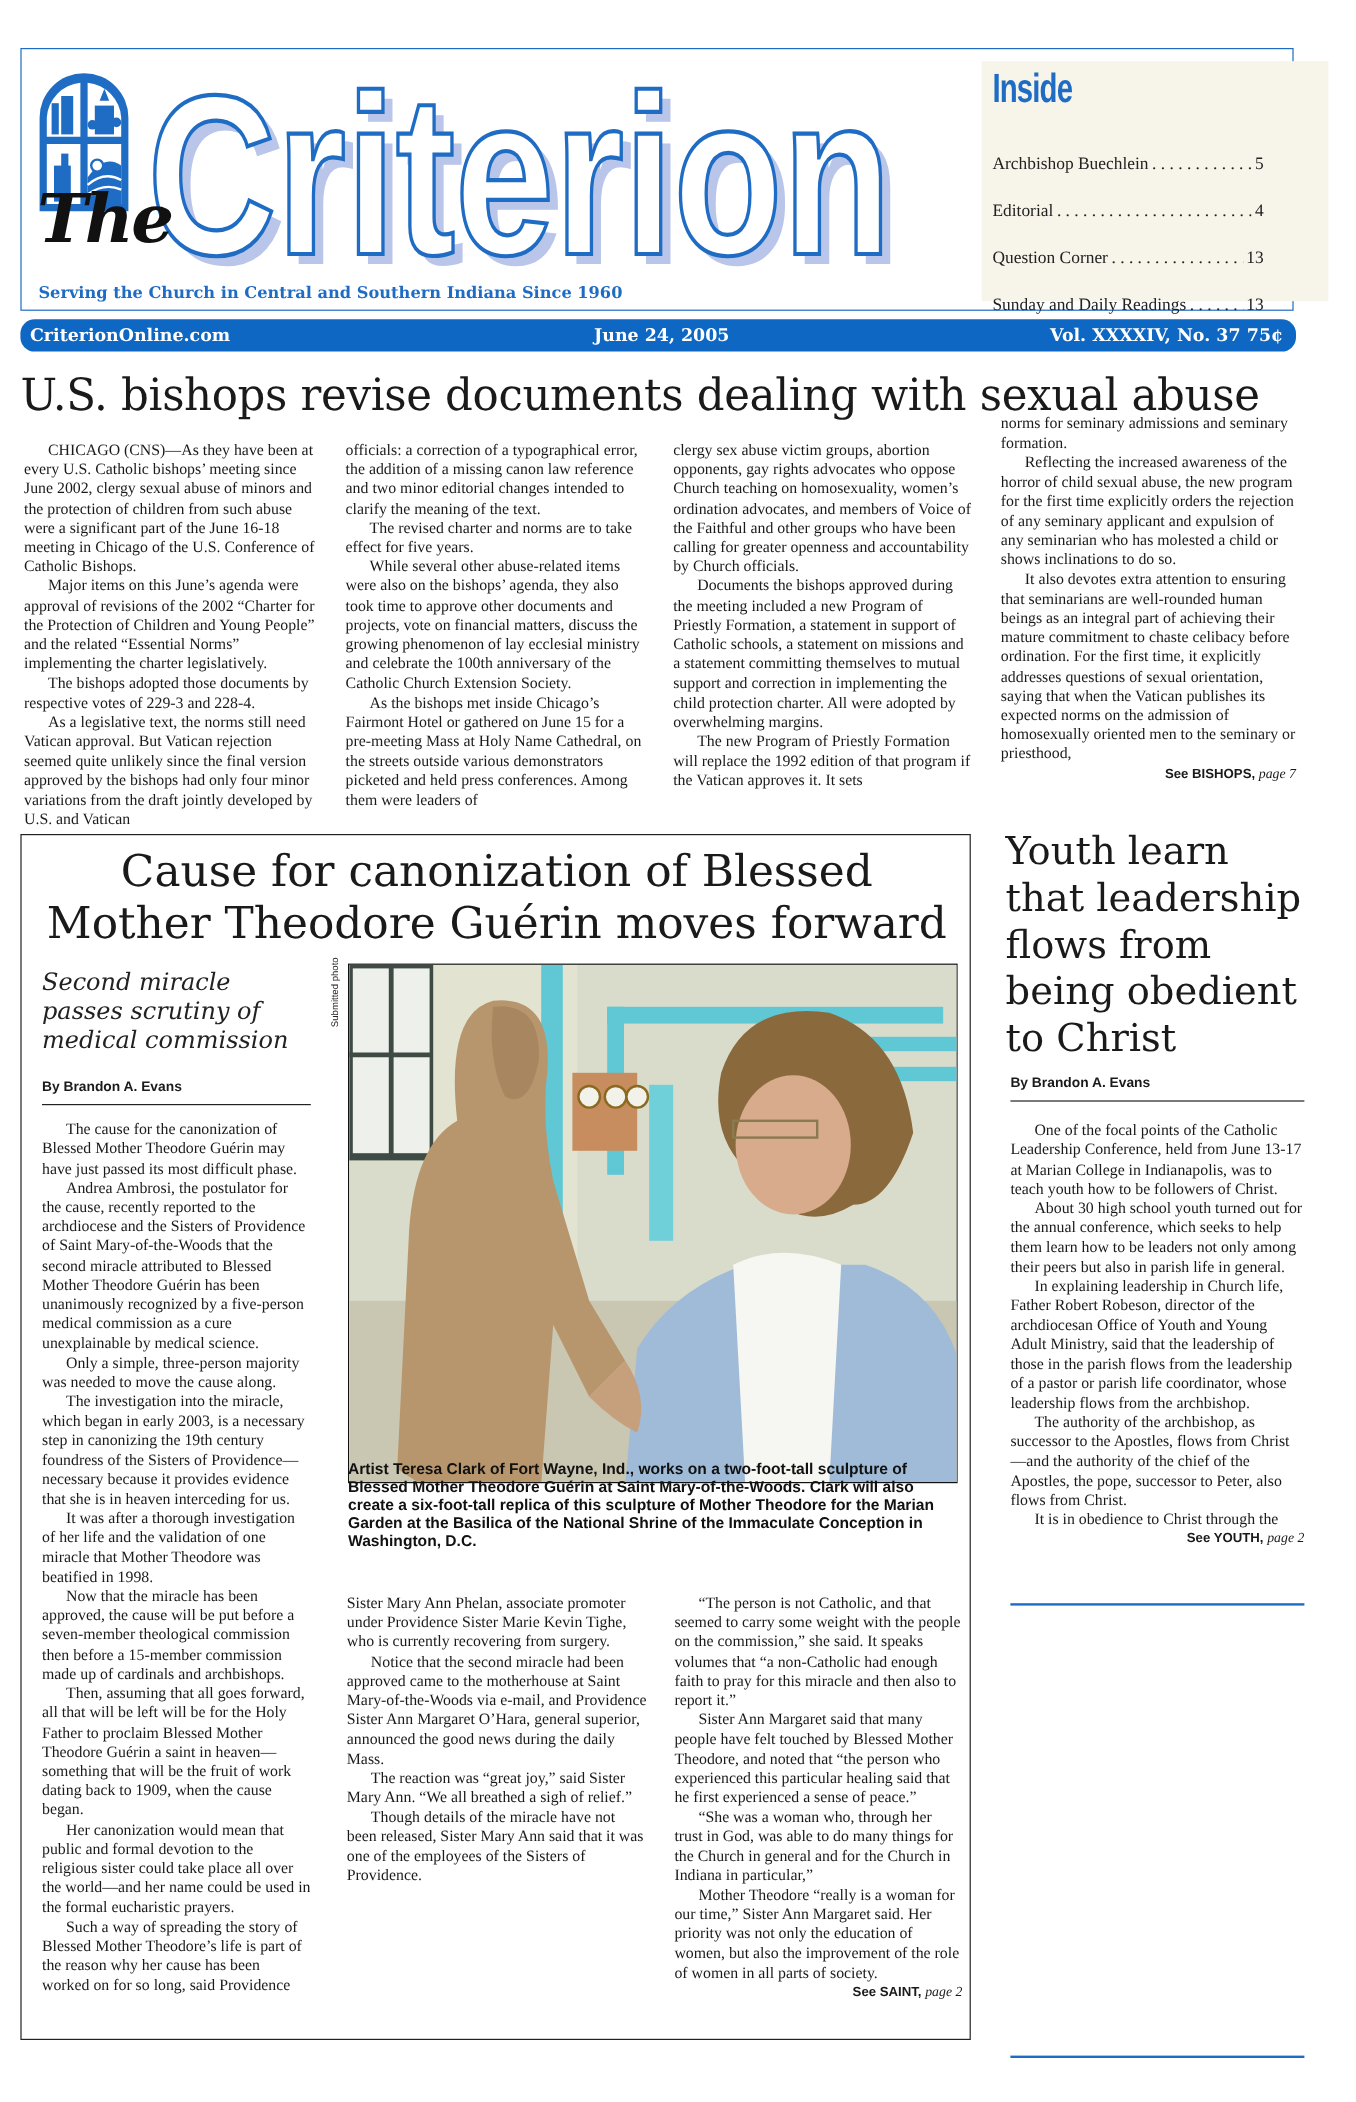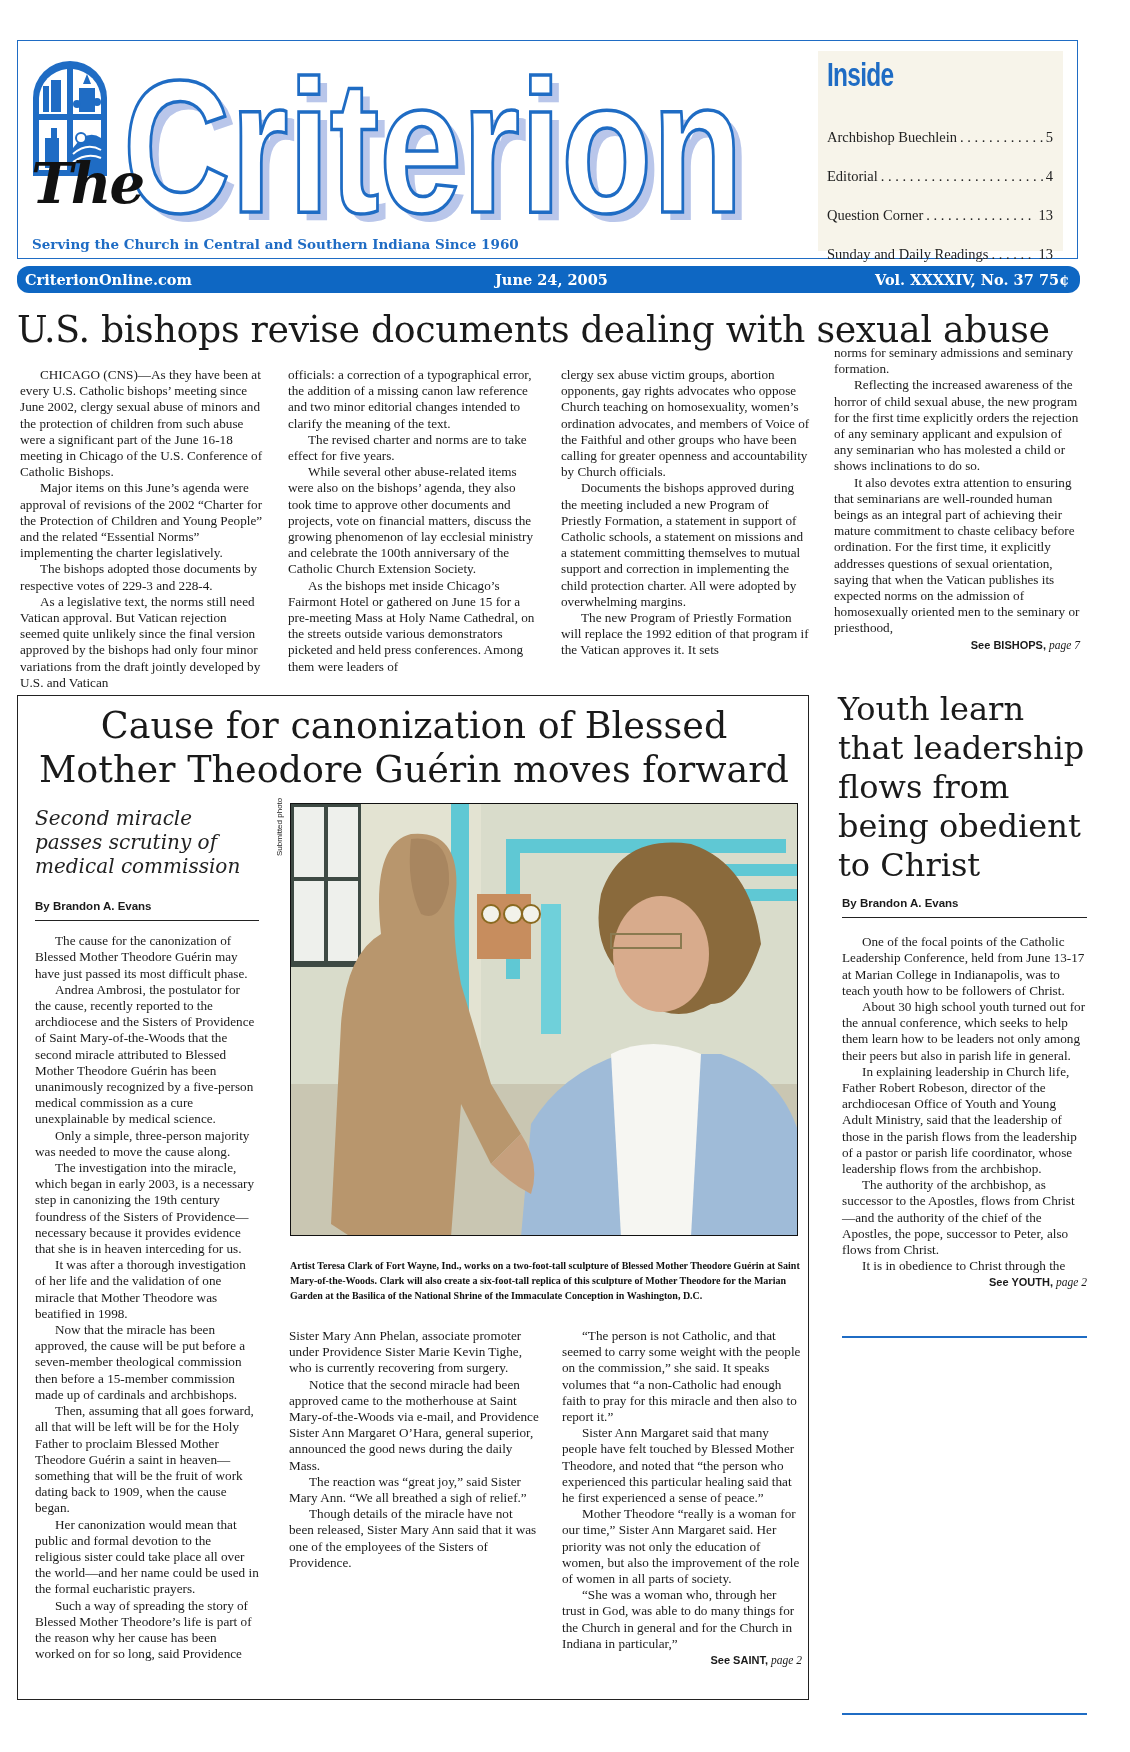--- a/index.html
+++ b/index.html
@@ -10,21 +10,21 @@
   .masthead { position: absolute; left: 17px; top: 40px; width: 1061px; height: 219px;
               border: 1.5px solid #1f6cc4; box-sizing: border-box; }
   .logo-window { position: absolute; left: 13px; top: 17px; width: 78px; height: 120px; }
   .wordmark { position: absolute; left: 105px; top: 23px; height: 200px; width: 640px; }
   .wordmark svg { overflow: visible; }
   .the-word { position: absolute; left: 13px; top: 109px; font-family: "DejaVu Serif", serif;
               font-style: italic; font-weight: bold; font-size: 56px; color: #111; letter-spacing: -2px; }
   .tagline { position: absolute; left: 14px; top: 195px; font-family: "DejaVu Serif", serif;
              font-weight: bold; font-size: 13.5px; color: #1f6cc4; }
   .inside-box { position: absolute; left: 800px; top: 10px; width: 245px; height: 200px;
-                background: #f7f4ea; }
+                background: #f7f4ea; padding-left: 44px; }
   .inside-title { position: absolute; left: 9px; top: 4px; font-family: "Liberation Sans", sans-serif;
                   font-weight: bold; font-size: 34px; color: #1f6cc4; transform: scaleX(0.72);
                   transform-origin: left top; letter-spacing: -1px; }
   .inside-list { position: absolute; left: 9px; top: 56px; width: 226px; }
   .inside-item { display: flex; font-size: 14.5px; height: 39px; align-items: flex-end; color: #222; }
   .inside-item .dots { flex: 1; overflow: hidden; white-space: nowrap; margin: 0 3px; letter-spacing: 2px; }
   .inside-item .dots::after { content: ". . . . . . . . . . . . . . . . . . . . . . . . . . . . . . . . . . . . . . . "; letter-spacing: 0; }
 
   
   .bluebar { position: absolute; left: 17px; top: 266px; width: 1063px; height: 27px; background: #0e67c3;
@@ -49,22 +49,22 @@
                       font-family: "DejaVu Serif", serif; font-size: 36.5px; line-height: 44px; color: #1a1a1a; }
   .subhead { position: absolute; left: 17px; top: 110px; width: 230px; font-family: "DejaVu Serif", serif;
              font-style: italic; font-size: 20px; line-height: 24px; color: #222; }
   .byline { font-family: "Liberation Sans", sans-serif; font-weight: bold; font-size: 11.5px;
             border-bottom: 1.5px solid #222; padding-bottom: 6px; }
   .photo { position: absolute; left: 272px; top: 107px; width: 508px; height: 433px;
            border: 1px solid #111; box-sizing: border-box; overflow: hidden; }
   .photo-credit { position: absolute; left: 257px; top: 112px; font-family: "Liberation Sans", sans-serif;
                   font-size: 8px; color: #222; transform: rotate(-90deg); transform-origin: left top;
                   white-space: nowrap; margin-top: 48px; }
-  .caption { position: absolute; left: 272px; top: 562px; width: 510px; font-family: Liberation Serif, serif;
-             font-weight: bold; font-size: 10px; line-height: 15px; color: #111; }
+  .caption { position: absolute; left: 272px; top: 520px; width: 510px; font-family: Liberation Sans, sans-serif;
+             font-weight: bold; font-size: 13px; line-height: 15px; color: #111; }
 
   .youth-headline { position: absolute; left: 838px; top: 690px; width: 260px; font-family: "DejaVu Serif", serif;
                     font-size: 32px; line-height: 39px; color: #1a1a1a; }
   .rule-blue { position: absolute; left: 842px; width: 245px; height: 2px; background: #1f6cc4; }
 </style>
 </head>
 <body>
 
 <div class="masthead">
   <div class="logo-window">
@@ -212,22 +212,22 @@
   </div>
   <div class="col" style="left:271px; top:632px; width:250px;">
     <p class="noindent">Sister Mary Ann Phelan, associate promoter under Providence Sister Marie Kevin Tighe, who is currently recovering from surgery.</p>
     <p>Notice that the second miracle had been approved came to the motherhouse at Saint Mary-of-the-Woods via e-mail, and Providence Sister Ann Margaret O’Hara, general superior, announced the good news during the daily Mass.</p>
     <p>The reaction was “great joy,” said Sister Mary Ann. “We all breathed a sigh of relief.”</p>
     <p>Though details of the miracle have not been released, Sister Mary Ann said that it was one of the employees of the Sisters of Providence.</p>
   </div>
   <div class="col" style="left:544px; top:632px; width:240px;">
     <p>“The person is not Catholic, and that seemed to carry some weight with the people on the commission,” she said. It speaks volumes that “a non-Catholic had enough faith to pray for this miracle and then also to report it.”</p>
     <p>Sister Ann Margaret said that many people have felt touched by Blessed Mother Theodore, and noted that “the person who experienced this particular healing said that he first experienced a sense of peace.”</p>
+    <p>“She was a woman who, through her trust in God, was able to do many things for the Church in general and for the Church in Indiana in particular,”</p>
     <p>Mother Theodore “really is a woman for our time,” Sister Ann Margaret said. Her priority was not only the education of women, but also the improvement of the role of women in all parts of society.</p>
-    <p>“She was a woman who, through her trust in God, was able to do many things for the Church in general and for the Church in Indiana in particular,”</p>
     <div class="jump">
       <span>See SAINT,</span> <i>page 2</i>
     </div>
   </div>
 </div>
 
 <div class="youth-headline">Youth learn that leadership flows from being obedient to Christ</div>
 <div class="col" style="left:842px; top:895px; width:245px;">
   <div class="byline" style="margin-bottom:16px">By Brandon A. Evans</div>
   <p>One of the focal points of the Catholic Leadership Conference, held from June 13-17 at Marian College in Indianapolis, was to teach youth how to be followers of Christ.</p>

